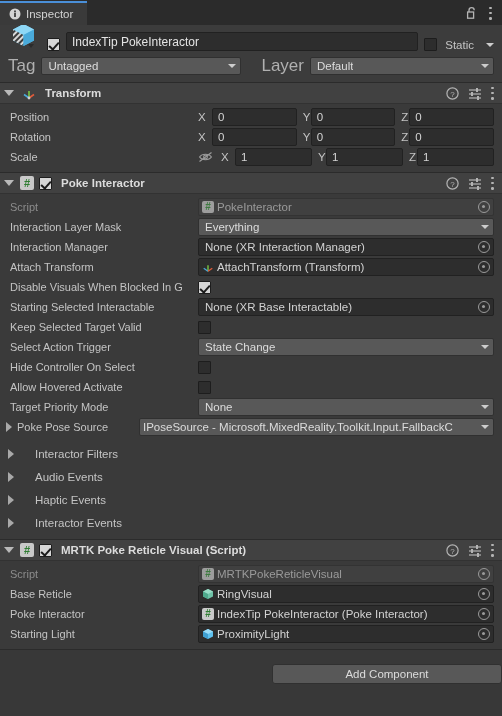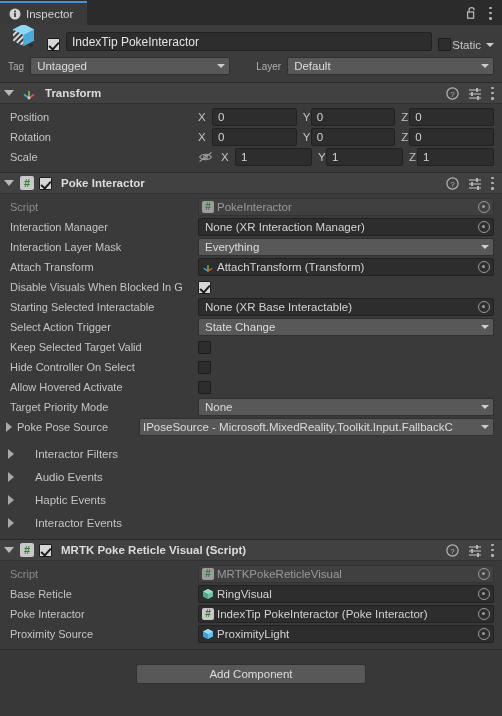--- a/index.html
+++ b/index.html
@@ -65,24 +65,24 @@
     content: ""; position: absolute; left: 3px; top: 1px;
     width: 4px; height: 8px; border: solid #1b1b1b;
     border-width: 0 2px 2px 0; transform: rotate(42deg);
   }
   .name-field {
     flex: 1; height: 19px; background: #2d2d2d;
     border: 1px solid #212121; border-radius: 2px;
     color: #e4e4e4; font-size: 12px;
     display: flex; align-items: center; padding: 0 5px;
   }
-  .static-wrap { display: flex; align-items: center; gap: 1px; flex: none; }
+  .static-wrap { display: flex; align-items: center; gap: 8px; flex: none; }
   .static-lbl { color: #c4c4c4; font-size: 11.5px; }
   .go-row2 { display: flex; align-items: center; gap: 6px; margin-top: 6px; height: 18px; }
-  .minilbl { color: #b0b0b0; font-size: 10px; flex: none; }
+  .minilbl { color: #b0b0b0; font-size: 17px; flex: none; }
   .popup {
     height: 18px; background: #585858; border: 1px solid #303030;
     border-radius: 2px; display: flex; align-items: center;
     justify-content: space-between; padding: 0 4px 0 6px;
     color: #dcdcdc; font-size: 11.5px; overflow: hidden; white-space: nowrap;
   }
   .popup .txt { overflow: hidden; text-overflow: clip; white-space: nowrap; }
   .caret {
     width: 0; height: 0; border-left: 4px solid transparent;
     border-right: 4px solid transparent; border-top: 4.5px solid #cdcdcd;
@@ -150,21 +150,21 @@
   }
   .axis { width: 14px; flex: none; color: #c4c4c4; font-size: 11.5px; text-align: left; }
   .vec { display: flex; align-items: center; flex: 1; gap: 0; min-width: 0; }
   .vec .cell { display: flex; align-items: center; flex: 1; min-width: 0; }
   .vec .cell .numfield { flex: 1; min-width: 0; }
 
   .foldrow { display: flex; align-items: center; height: 23px; padding-left: 4px; }
   .foldrow .fl { color: #c4c4c4; font-size: 11.5px; margin-left: 20px; }
 
   .addcomp-wrap {
-    padding: 14px 0 0 0; display: flex; justify-content: center;
+    padding: 14px 0 0 0; display: flex; justify-content: flex-end;
     background: #383838;
   }
   .addcomp {
     width: 230px; height: 20px; background: #585858;
     border: 1px solid #303030; border-radius: 3px;
     color: #dcdcdc; font-size: 11.5px;
     display: flex; align-items: center; justify-content: center;
   }
 </style>
 </head>
@@ -223,21 +223,21 @@
       <span class="static-lbl">Static</span>
       <span class="caret"></span>
     </div>
   </div>
   <div class="go-row2">
     <span class="minilbl">Tag</span>
     <div class="popup" style="width:200px">
       <span class="txt">Untagged</span>
       <span class="caret"></span>
     </div>
-    <span class="minilbl" style="margin-left:20px">Layer</span>
+    <span class="minilbl" style="margin-left:14px">Layer</span>
     <div class="popup" style="flex:1">
       <span class="txt">Default</span>
       <span class="caret"></span>
     </div>
   </div>
 </div>
 
 <div class="comp">
   <div class="comp-header">
     <span class="foldout"></span>
@@ -396,35 +396,35 @@
       <div class="field">
         <div class="objfield readonly">
           <span class="script-badge" style="background:#9d9d9d;color:#3d7a3f;width:12px;height:12px;font-size:10px">#</span>
           <span class="t">PokeInteractor</span>
           <span class="dot-target"></span>
         </div>
       </div>
     </div>
 
     <div class="row">
-      <span class="lbl">Interaction Manager</span>
-      <div class="field">
-        <div class="objfield">
-          <span class="t" style="padding-left:3px">None (XR Interaction Manager)</span>
-          <span class="dot-target"></span>
-        </div>
-      </div>
-    </div>
-
-    <div class="row">
       <span class="lbl">Interaction Layer Mask</span>
       <div class="field">
         <div class="popup" style="flex:1;min-width:0">
           <span class="txt">Everything</span>
           <span class="caret"></span>
+        </div>
+      </div>
+    </div>
+
+    <div class="row">
+      <span class="lbl">Interaction Manager</span>
+      <div class="field">
+        <div class="objfield">
+          <span class="t" style="padding-left:3px">None (XR Interaction Manager)</span>
+          <span class="dot-target"></span>
         </div>
       </div>
     </div>
 
     <div class="row">
       <span class="lbl">Attach Transform</span>
       <div class="field">
         <div class="objfield">
           <span class="ico">
             <svg width="12" height="12" viewBox="0 0 14 14">
@@ -450,33 +450,33 @@
       <span class="lbl">Starting Selected Interactable</span>
       <div class="field">
         <div class="objfield">
           <span class="t" style="padding-left:3px">None (XR Base Interactable)</span>
           <span class="dot-target"></span>
         </div>
       </div>
     </div>
 
     <div class="row">
+      <span class="lbl">Keep Selected Target Valid</span>
+      <div class="field" style="flex:none">
+        <span class="chk dark"></span>
+      </div>
+    </div>
+
+    <div class="row">
       <span class="lbl">Select Action Trigger</span>
       <div class="field">
         <div class="popup" style="flex:1;min-width:0">
           <span class="txt">State Change</span>
           <span class="caret"></span>
         </div>
-      </div>
-    </div>
-
-    <div class="row">
-      <span class="lbl">Keep Selected Target Valid</span>
-      <div class="field" style="flex:none">
-        <span class="chk dark"></span>
       </div>
     </div>
 
     <div class="row">
       <span class="lbl">Hide Controller On Select</span>
       <div class="field" style="flex:none">
         <span class="chk dark"></span>
       </div>
     </div>
 
@@ -594,21 +594,21 @@
       <div class="field">
         <div class="objfield">
           <span class="script-badge" style="width:12px;height:12px;font-size:10px">#</span>
           <span class="t">IndexTip PokeInteractor (Poke Interactor)</span>
           <span class="dot-target"></span>
         </div>
       </div>
     </div>
 
     <div class="row">
-      <span class="lbl">Proximity Source</span>
+      <span class="lbl">Starting Light</span>
       <div class="field">
         <div class="objfield">
           <span class="ico">
             <svg width="12" height="12" viewBox="0 0 12 12">
               <polygon points="6,1 11,3.5 11,8.5 6,11 1,8.5 1,3.5" fill="#5ec1ef"></polygon>
               <polygon points="6,1 11,3.5 6,6 1,3.5" fill="#9adcf7"></polygon>
               <polygon points="1,3.5 6,6 6,11 1,8.5" fill="#3f9fd0"></polygon>
             </svg>
           </span>
           <span class="t">ProximityLight</span>

